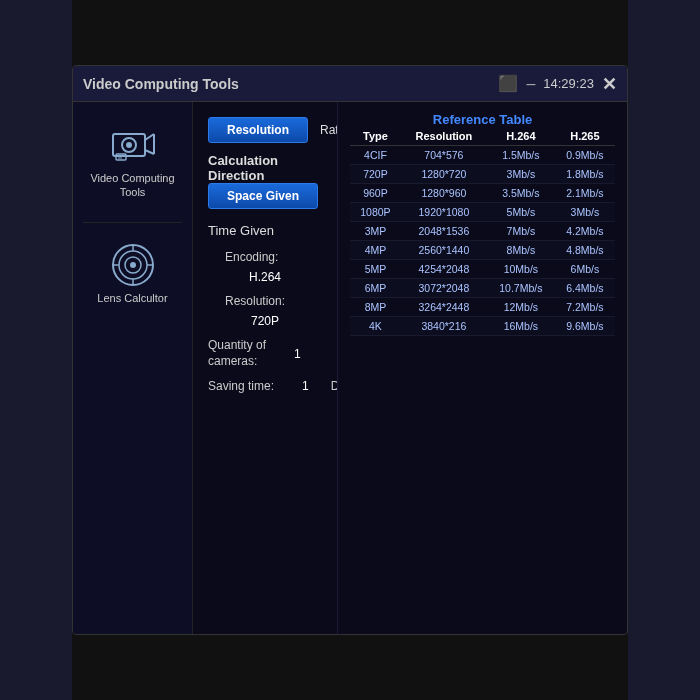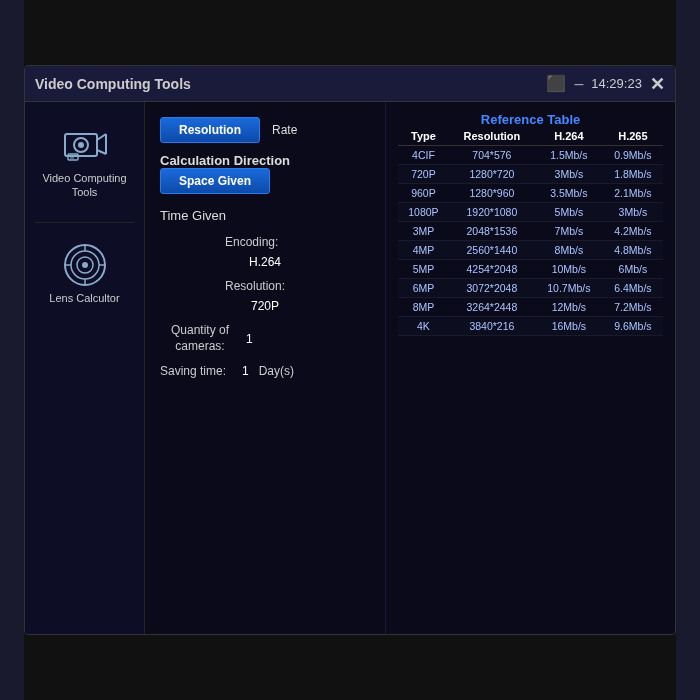--- a/index.html
+++ b/index.html
@@ -6,21 +6,21 @@
     body {
       width: 700px;
       height: 700px;
       background: #1a1a2e;
       display: flex;
       align-items: center;
       justify-content: center;
       font-family: Arial, sans-serif;
     }
     .outer-wrapper {
-      width: 652px;
+      width: 556px;
       height: 700px;
       background: #111;
       display: flex;
       align-items: center;
       justify-content: center;
     }
     .app-window {
       width: 680px;
       height: 570px;
       background: #0a0a1a;
@@ -166,36 +166,35 @@
     }
     .field-value {
       color: #fff;
       font-size: 12px;
     }
     .quantity-row {
       display: flex;
       align-items: center;
       gap: 6px;
       margin-bottom: 10px;
-      text-align: center;
     }
     .qty-label {
       color: #ccc;
       font-size: 12px;
       width: 80px;
       line-height: 1.3;
     }
     .qty-value {
       color: #fff;
       font-size: 12px;
     }
     .saving-row {
       display: flex;
       align-items: center;
-      gap: 2px;
+      gap: 14px;
       margin-bottom: 10px;
     }
     
     .right-panel {
       width: 290px;
       padding: 10px 12px;
       flex-shrink: 0;
       border-left: 1px solid #1a1a3a;
     }
     .ref-table-title {

